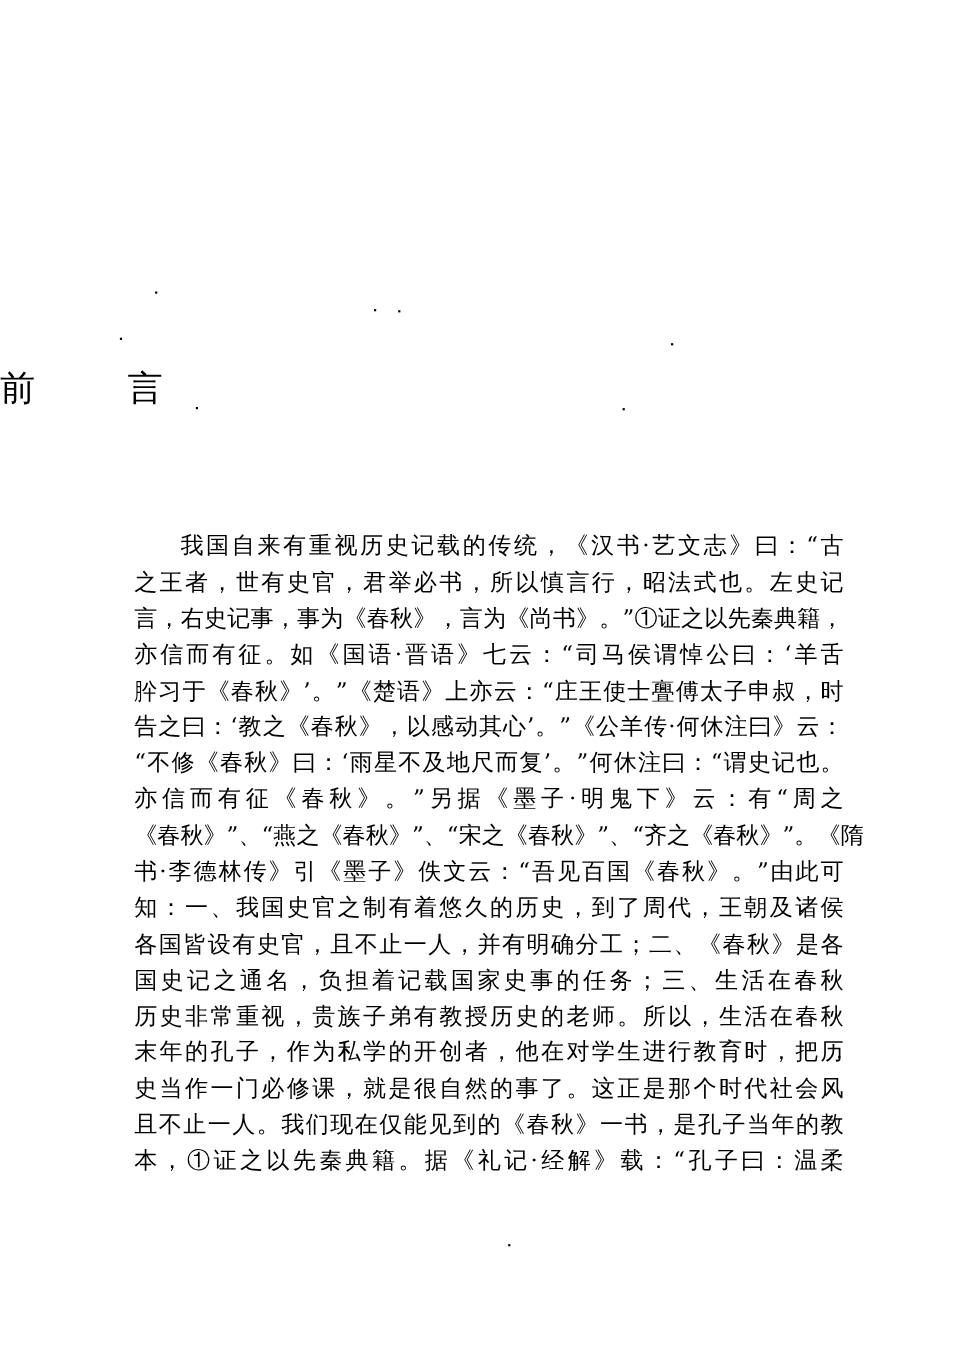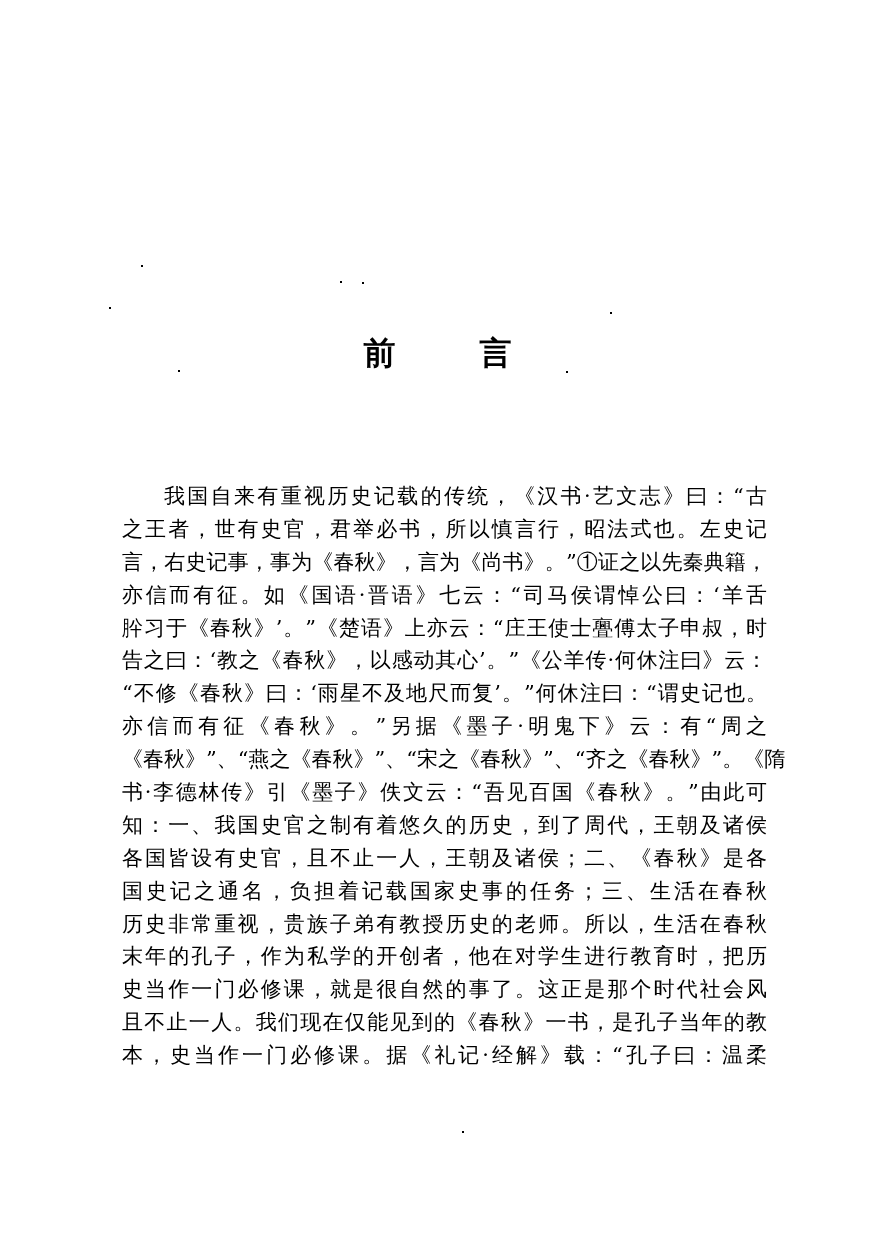--- a/index.html
+++ b/index.html
@@ -20,23 +20,23 @@
       left: 0;
       top: 0;
       width: 875px;
       height: 1240px;
     }
     .title {
       position: absolute;
       top: 312px;
       left: 0;
       width: 875px;
-      text-align: center;
+      text-align: left;
       font-size: 32px;
-      font-weight: bold;
+      font-weight: normal;
       line-height: 40px;
       letter-spacing: 0;
     }
     .title span {
       display: inline-block;
     }
     .title .gap {
       width: 84px;
     }
     .body-text {
@@ -78,27 +78,27 @@
     <div class="line">之王者，世有史官，君举必书，所以慎言行，昭法式也。左史记</div>
     <div class="line">言，右史记事，事为《春秋》，言为《尚书》。”①证之以先秦典籍，</div>
     <div class="line">亦信而有征。如《国语·晋语》七云：“司马侯谓悼公曰：‘羊舌</div>
     <div class="line">肸习于《春秋》’。”《楚语》上亦云：“庄王使士亹傅太子申叔，时</div>
     <div class="line">告之曰：‘教之《春秋》，以感动其心’。”《公羊传·何休注曰》云：</div>
     <div class="line">“不修《春秋》曰：‘雨星不及地尺而复’。”何休注曰：“谓史记也。</div>
     <div class="line">亦信而有征《春秋》。”另据《墨子·明鬼下》云：有“周之</div>
     <div class="line">《春秋》”、“燕之《春秋》”、“宋之《春秋》”、“齐之《春秋》”。《隋</div>
     <div class="line">书·李德林传》引《墨子》佚文云：“吾见百国《春秋》。”由此可</div>
     <div class="line">知：一、我国史官之制有着悠久的历史，到了周代，王朝及诸侯</div>
-    <div class="line">各国皆设有史官，且不止一人，王朝及诸侯；二、《春秋》是各</div>
+    <div class="line">各国皆设有史官，且不止一人，并有明确分工；二、《春秋》是各</div>
     <div class="line">国史记之通名，负担着记载国家史事的任务；三、生活在春秋</div>
     <div class="line">历史非常重视，贵族子弟有教授历史的老师。所以，生活在春秋</div>
     <div class="line">末年的孔子，作为私学的开创者，他在对学生进行教育时，把历</div>
     <div class="line">史当作一门必修课，就是很自然的事了。这正是那个时代社会风</div>
     <div class="line">且不止一人。我们现在仅能见到的《春秋》一书，是孔子当年的教</div>
-    <div class="line">本，史当作一门必修课。据《礼记·经解》载：“孔子曰：温柔</div>
+    <div class="line">本，①证之以先秦典籍。据《礼记·经解》载：“孔子曰：温柔</div>
   </div>
 
   <div class="speck" style="left:141px;top:265px"></div>
   <div class="speck" style="left:340px;top:281px"></div>
   <div class="speck" style="left:362px;top:282px"></div>
   <div class="speck" style="left:109px;top:307px"></div>
   <div class="speck" style="left:610px;top:312px"></div>
   <div class="speck" style="left:178px;top:370px"></div>
   <div class="speck" style="left:566px;top:371px"></div>
   <div class="speck" style="left:462px;top:1131px"></div>

